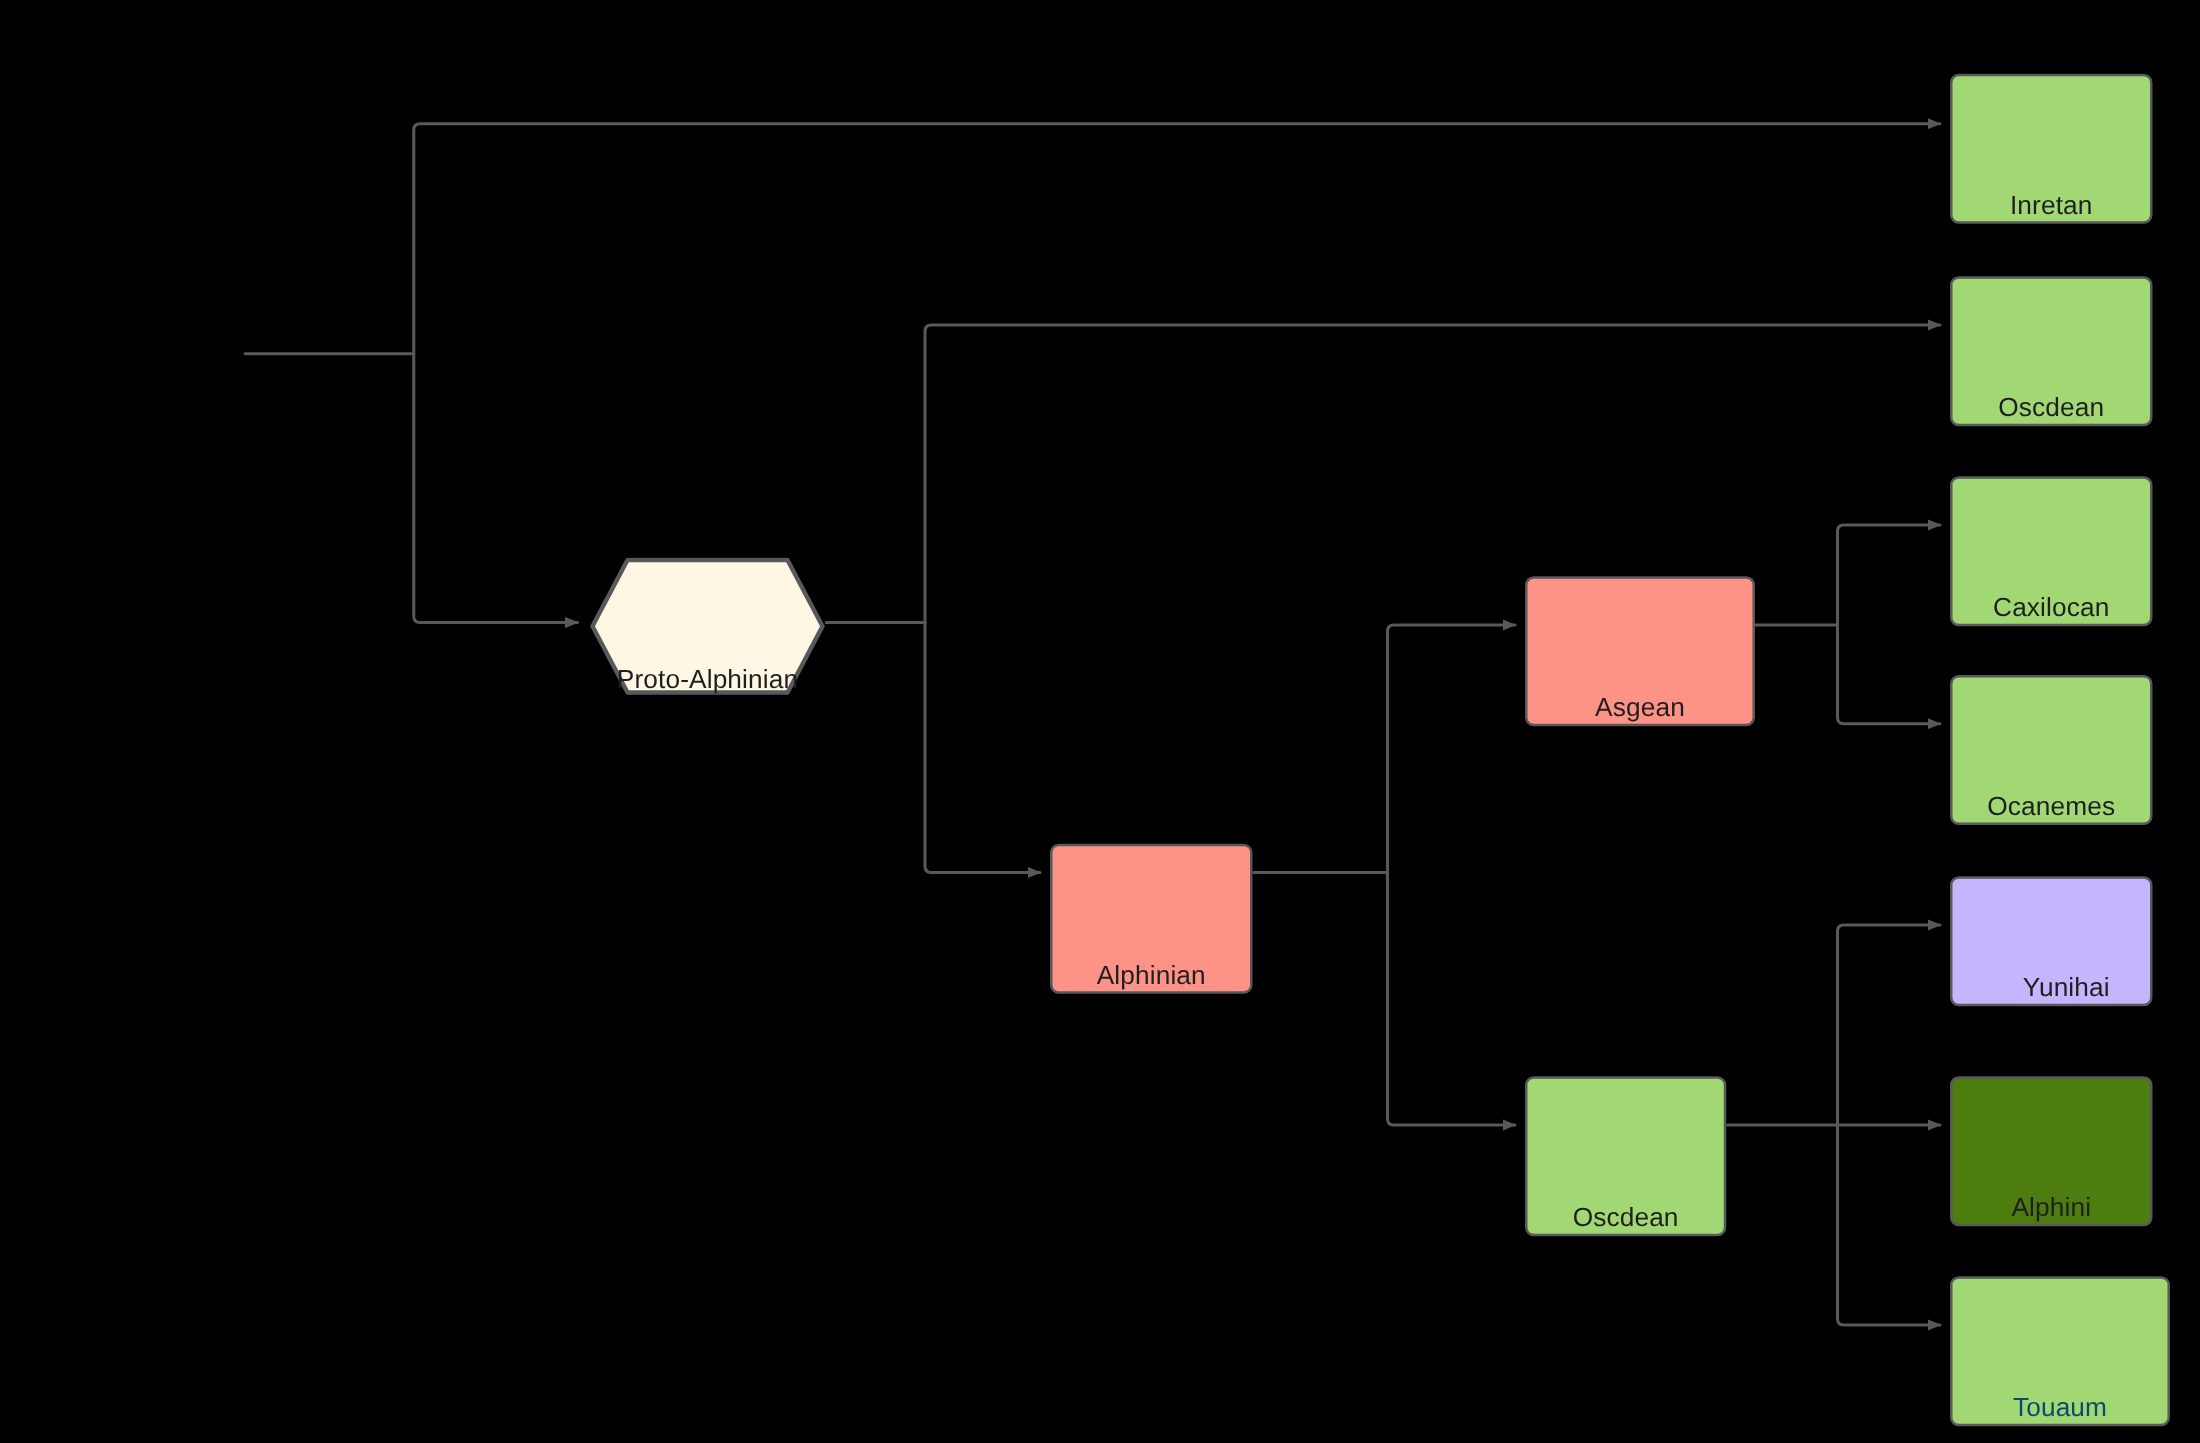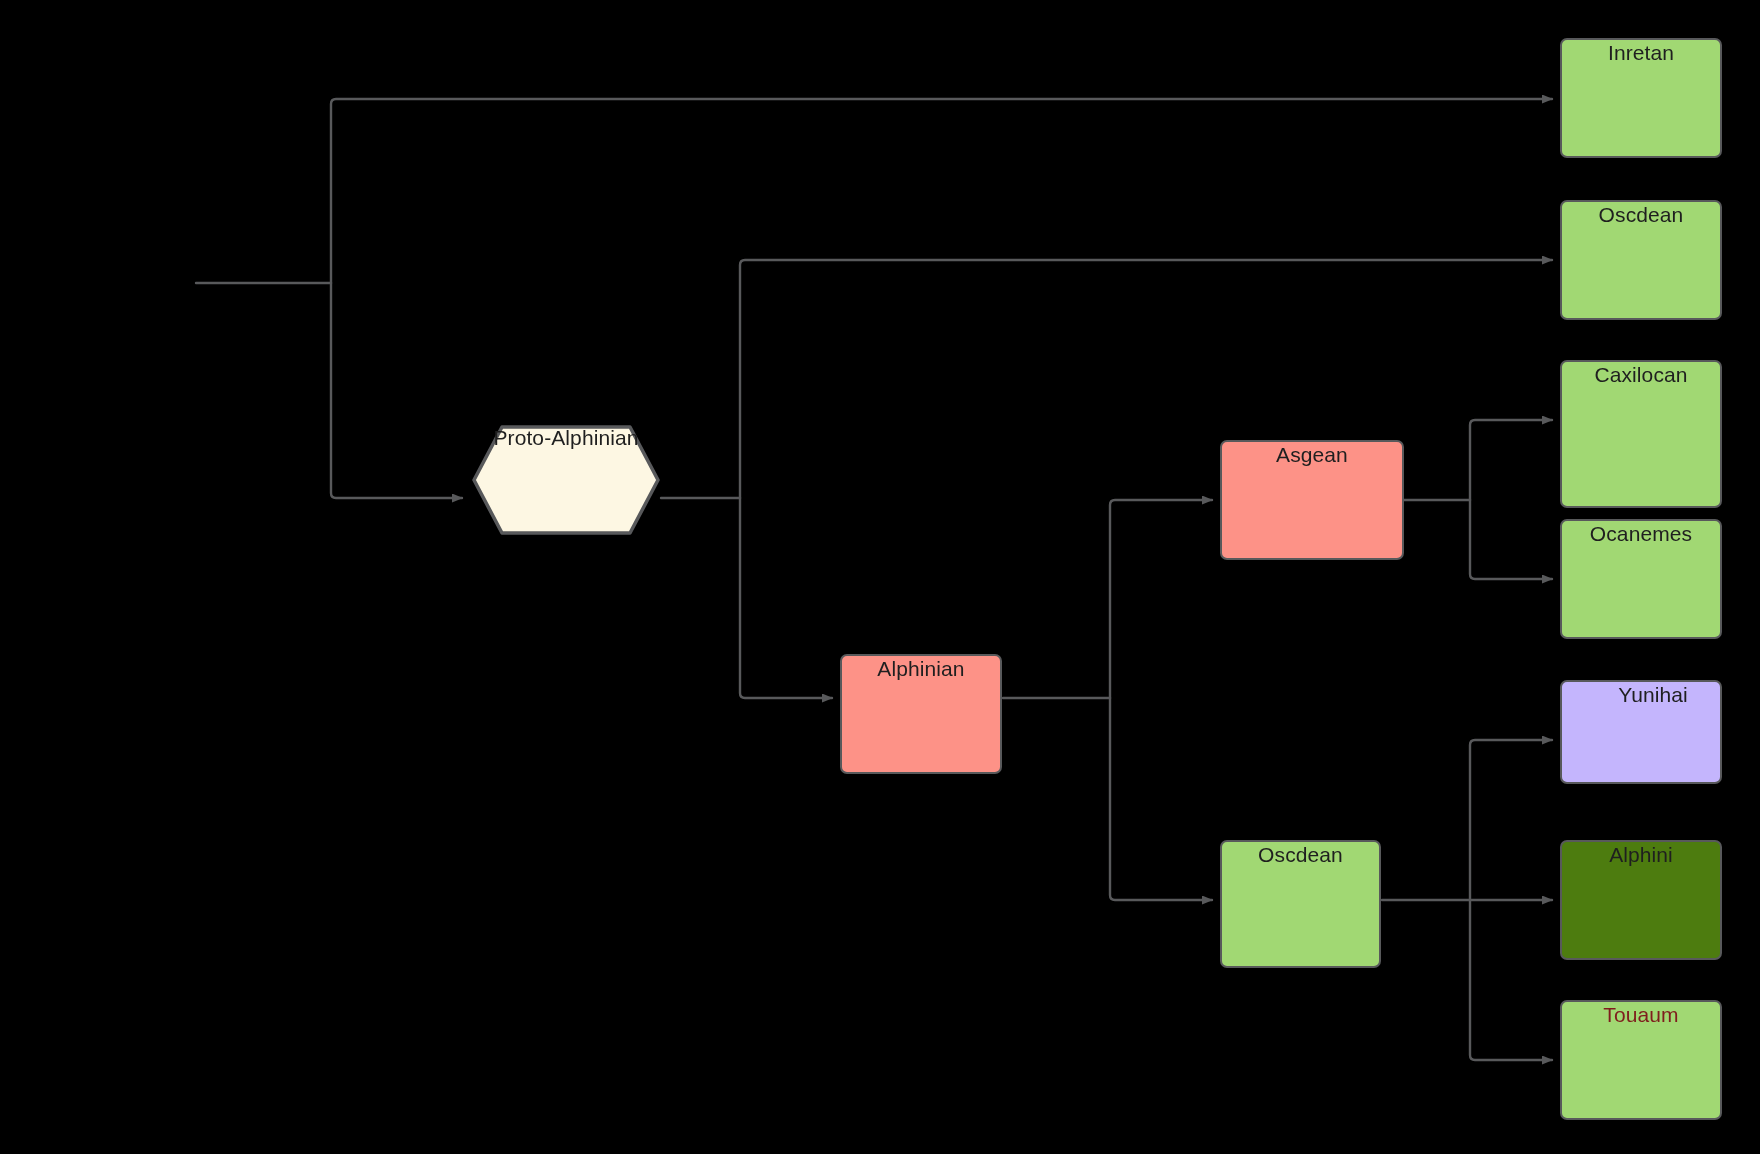--- a/index.html
+++ b/index.html
@@ -19,28 +19,29 @@
     position: absolute;
     top: 0;
     left: 0;
     width: 1760px;
     height: 1154px;
   }
   .node {
     position: absolute;
     box-sizing: border-box;
     display: flex;
-    align-items: flex-start;
+    align-items: flex-end;
     justify-content: center;
     text-align: center;
     color: #1f1f1f;
     font-size: 21px;
     line-height: 1.2;
     letter-spacing: 0.1px;
     z-index: 5;
+    margin-top: 21px;
   }
   .node.box {
     border: 2px solid #58595b;
     border-radius: 7px;
   }
   .node.hex {
     border: none;
     background: transparent;
   }
   .node.hex .hexbg {
@@ -120,29 +121,29 @@
   </div>
   <div class="node box" id="n-oscdean" style="left: 1220px; top: 840px; width: 161px; height: 128px; background: rgb(161, 216, 115); border-color: rgb(88, 89, 91); color: rgb(31, 31, 31);">
     <span>Oscdean</span>
   </div>
   <div class="node box" id="n-inretan" style="left: 1560px; top: 38px; width: 162px; height: 120px; background: rgb(161, 216, 115); border-color: rgb(88, 89, 91); color: rgb(31, 31, 31);">
     <span>Inretan</span>
   </div>
   <div class="node box" id="n-angelian" style="left: 1560px; top: 200px; width: 162px; height: 120px; background: rgb(161, 216, 115); border-color: rgb(88, 89, 91); color: rgb(31, 31, 31);">
     <span>Oscdean</span>
   </div>
-  <div class="node box" id="n-caxilocan" style="left: 1560px; top: 360px; width: 162px; height: 148px; background: rgb(161, 216, 115); border-color: rgb(88, 89, 91); color: rgb(31, 31, 31);">
+  <div class="node box" id="n-caxilocan" style="left: 1560px; top: 360px; width: 162px; height: 120px; background: rgb(161, 216, 115); border-color: rgb(88, 89, 91); color: rgb(31, 31, 31);">
     <span>Caxilocan</span>
   </div>
   <div class="node box" id="n-ocanemes" style="left: 1560px; top: 519px; width: 162px; height: 120px; background: rgb(161, 216, 115); border-color: rgb(88, 89, 91); color: rgb(31, 31, 31);">
     <span>Ocanemes</span>
   </div>
   <div class="node box" id="n-yunihai" style="left: 1560px; top: 680px; width: 162px; height: 104px; background: #c4b5fd; border-color: rgb(88, 89, 91); color: rgb(31, 31, 31); padding-left: 24px;">
     <span>Yunihai</span>
   </div>
   <div class="node box" id="n-alphini" style="left: 1560px; top: 840px; width: 162px; height: 120px; background: #4d7c0f; border-color: rgb(88, 89, 91); color: rgb(31, 31, 31);">
     <span>Alphini</span>
   </div>
-  <div class="node box" id="n-touaum" style="left: 1560px; top: 1000px; width: 162px; height: 120px; background: rgb(161, 216, 115); border-color: rgb(88, 89, 91); color: #7f1d1d;">
+  <div class="node box" id="n-touaum" style="left: 1560px; top: 1000px; width: 176px; height: 120px; background: rgb(161, 216, 115); border-color: rgb(88, 89, 91); color: #0c4a6e;">
     <span>Touaum</span>
   </div>
 
 </div>
 
 </body></html>

